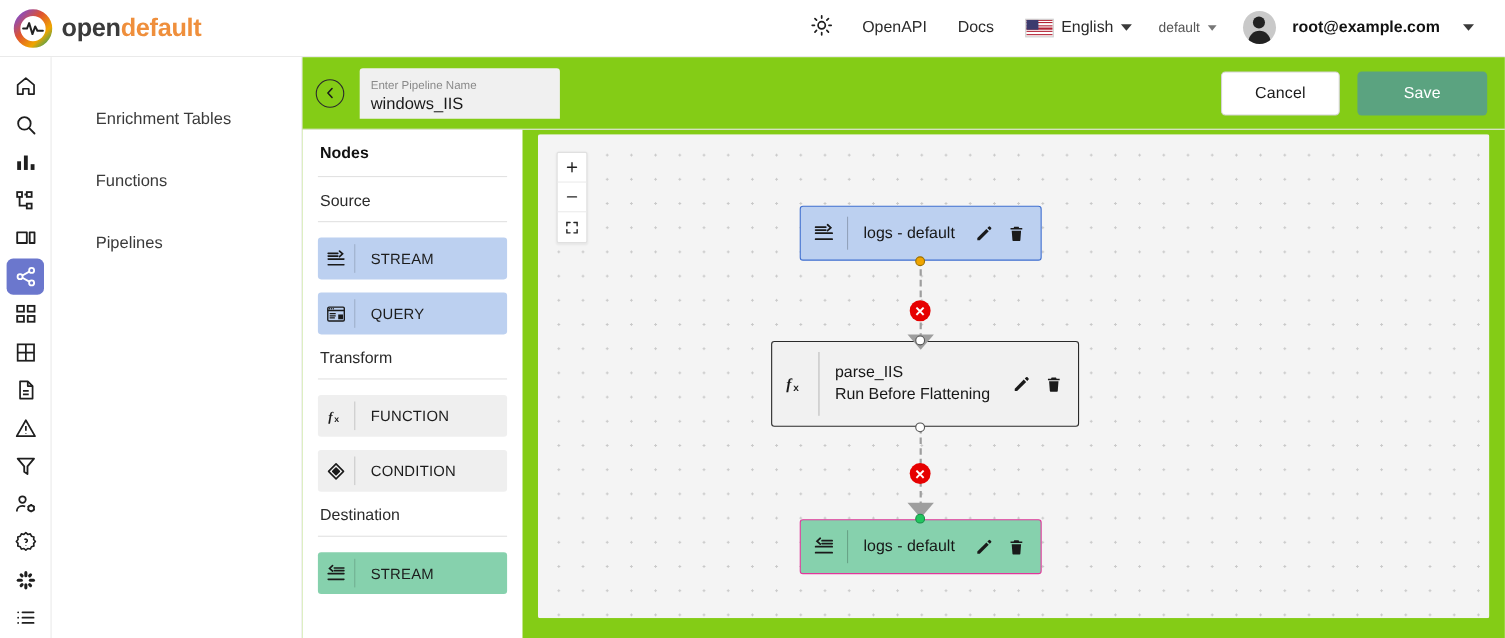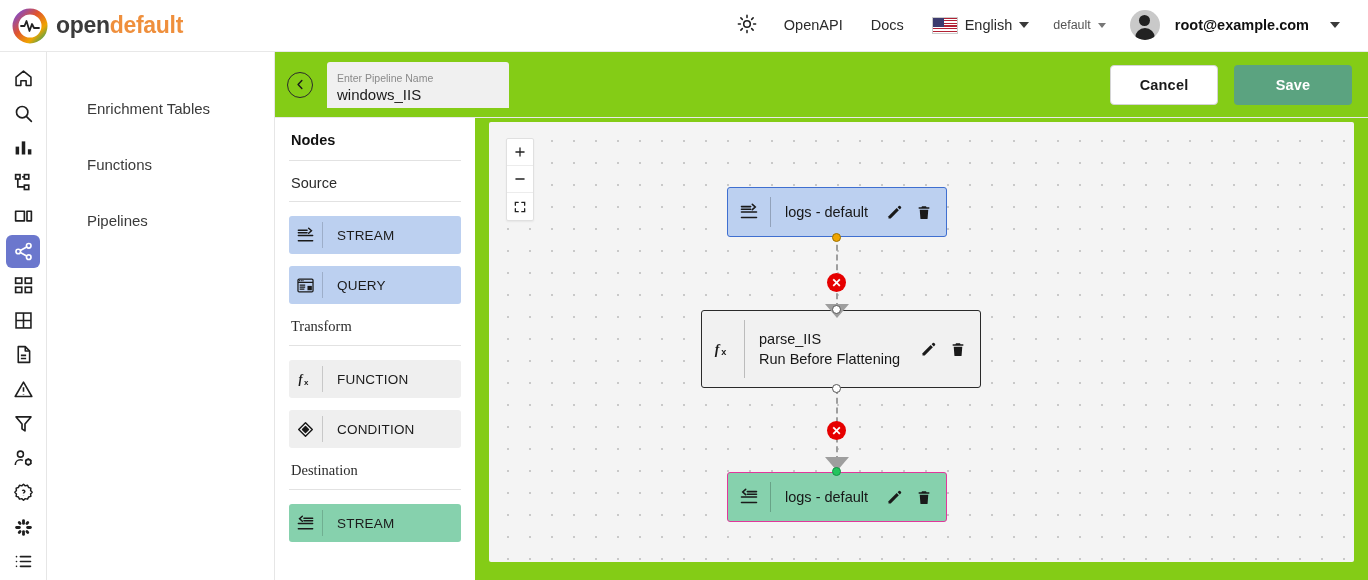--- a/index.html
+++ b/index.html
@@ -101,21 +101,21 @@
   .back-btn svg { display:block; }
   .name-field {
     width: 182px; height: 46px; background: #f0f0f0;
     border-radius: 3px 3px 0 0; padding: 5px 10px 0 10px;
     display:flex; flex-direction: column; justify-content: center; cursor: text;
   }
   .name-label { font-size: 10.5px; color: #8a8a8a; line-height: 14px; }
   .name-value { font-size: 15px; color: #1a1a1a; line-height: 19px; }
   .hdr-actions { margin-left: auto; display: flex; align-items: center; gap: 16px; }
   .btn {
-    height: 40px; border-radius: 4px; font-size: 14.5px; font-weight: bold;
+    height: 40px; border-radius: 4px; font-size: 14.5px; font-weight: normal;
     display:flex; align-items:center; justify-content:center; cursor:pointer;
     letter-spacing: 0.2px;
   }
   .btn-cancel { width: 108px; background:#fff; border:1px solid #d4d4d4; color:#1a1a1a; }
   .btn-save { width: 118px; background:#5ba380; border:none; color:#fff; }
 
   
   .body-split { display: flex; height: 462px; }
   .nodes-panel {
     width: 200px; flex: 0 0 200px; padding: 14px 14px 0 14px; background:#fff;
@@ -129,21 +129,21 @@
   }
   .node-btn .nb-icon {
     width: 33px; flex: 0 0 33px; display:flex; align-items:center; justify-content:center;
     height: 100%;
   }
   .node-btn .nb-sep { width:1px; height: 26px; background: rgba(0,0,0,0.16); }
   .node-btn .nb-label { padding-left: 14px; font-size: 13.5px; color:#1c1c1c; letter-spacing: 0.2px;}
   .nb-source { background: #bcd0f0; }
   .nb-transform { background: #efefef; }
   .nb-dest { background: #86d1ad; }
-  .group-sp { margin-top: 14px; font-family: Liberation Serif, serif; }
+  .group-sp { margin-top: 14px; }
 
   
   .canvas-wrap { flex: 1; padding: 0 14px 0 14px; position: relative; }
   .canvas {
     position: relative; width: 100%; height: 440px; margin-top: 4px;
     background-color: #f4f4f4;
     background-image: radial-gradient(#c9c9c9 1px, transparent 1.1px);
     background-size: 22px 22px;
     background-position: 8px 8px;
     border-radius: 2px;

